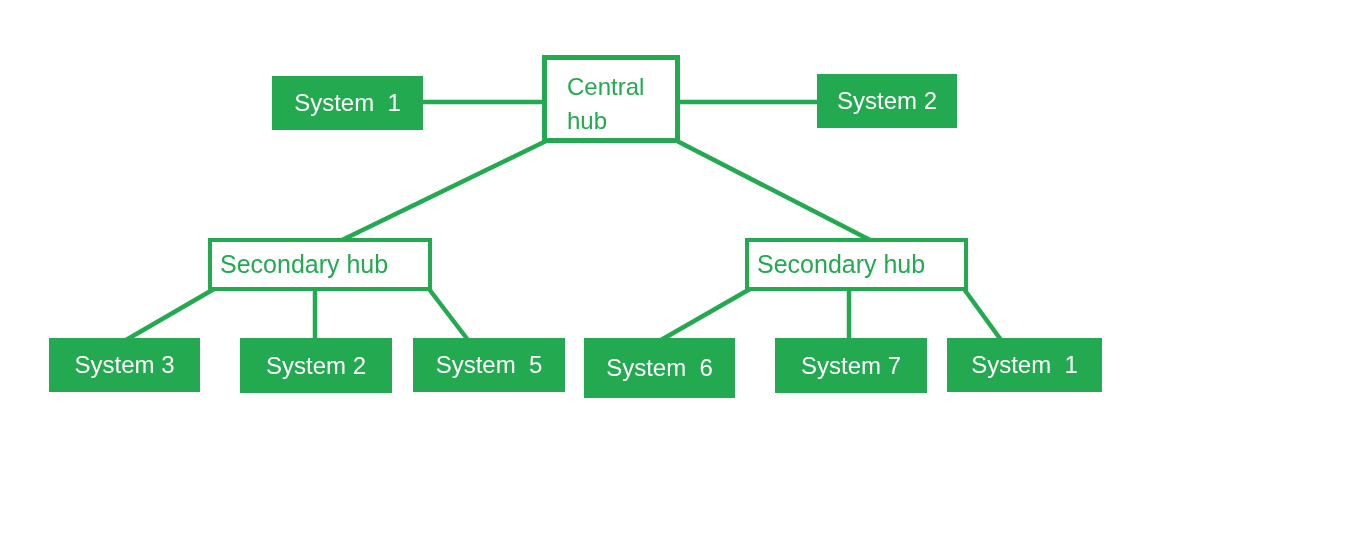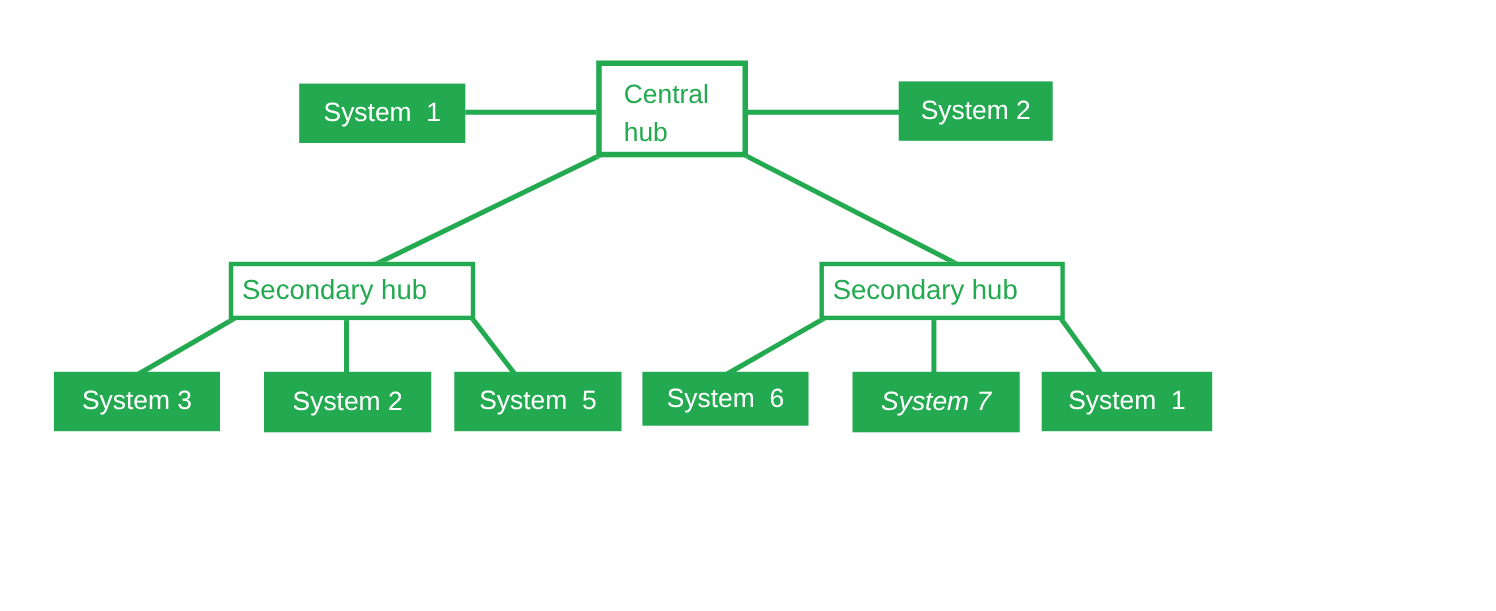--- a/index.html
+++ b/index.html
@@ -29,22 +29,22 @@
   
   #secondary-hub-left  { left:208px; top:238px; width:224px; height:53px; font-size:25px; padding-left:8px; }
   #secondary-hub-right { left:745px; top:238px; width:223px; height:53px; font-size:25px; padding-left:8px; }
   
   #system-1 { left:272px; top:76px;  width:151px; height:54px; }
   #system-2 { left:817px; top:74px;  width:140px; height:54px; }
   
   #system-3 { left:49px;  top:338px; width:151px; height:54px; }
   #system-4 { left:240px; top:338px; width:152px; height:55px; }
   #system-5 { left:413px; top:338px; width:152px; height:54px; }
-  #system-6 { left:584px; top:338px; width:151px; height:49px; }
-  #system-7 { left:775px; top:338px; width:152px; height:55px;font-style:italic; }
+  #system-6 { left:584px; top:338px; width:151px; height:60px; }
+  #system-7 { left:775px; top:338px; width:152px; height:55px; }
   #system-8 { left:947px; top:338px; width:155px; height:54px; }
 </style>
 </head>
 <body>
 
 <div class="canvas">
 
   <svg class="connectors" viewBox="0 0 1360 555">
     <line x1="423" y1="102" x2="545" y2="102"></line>
     <line x1="678" y1="102" x2="818" y2="102"></line>

